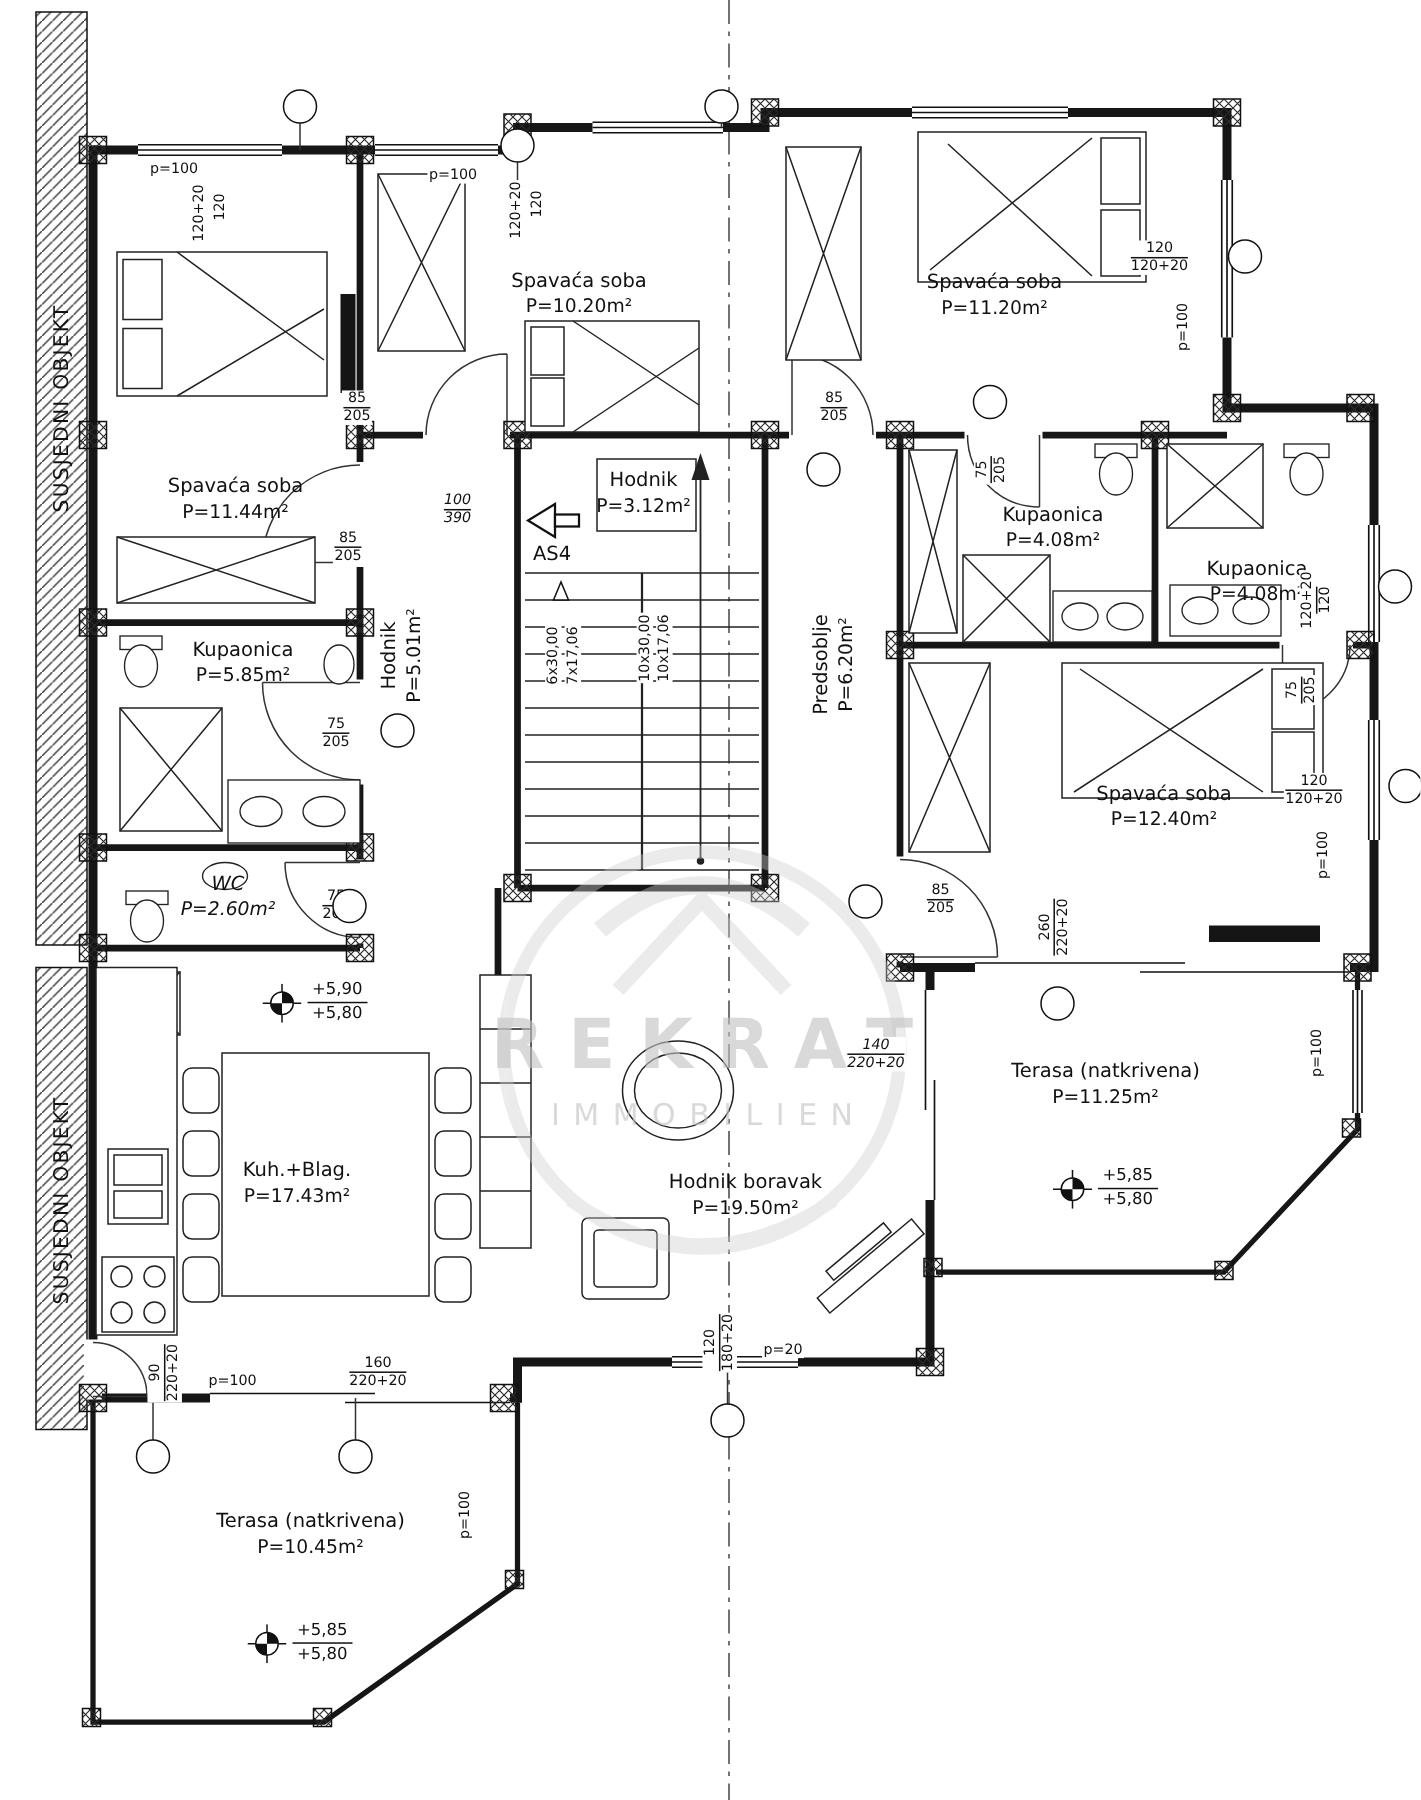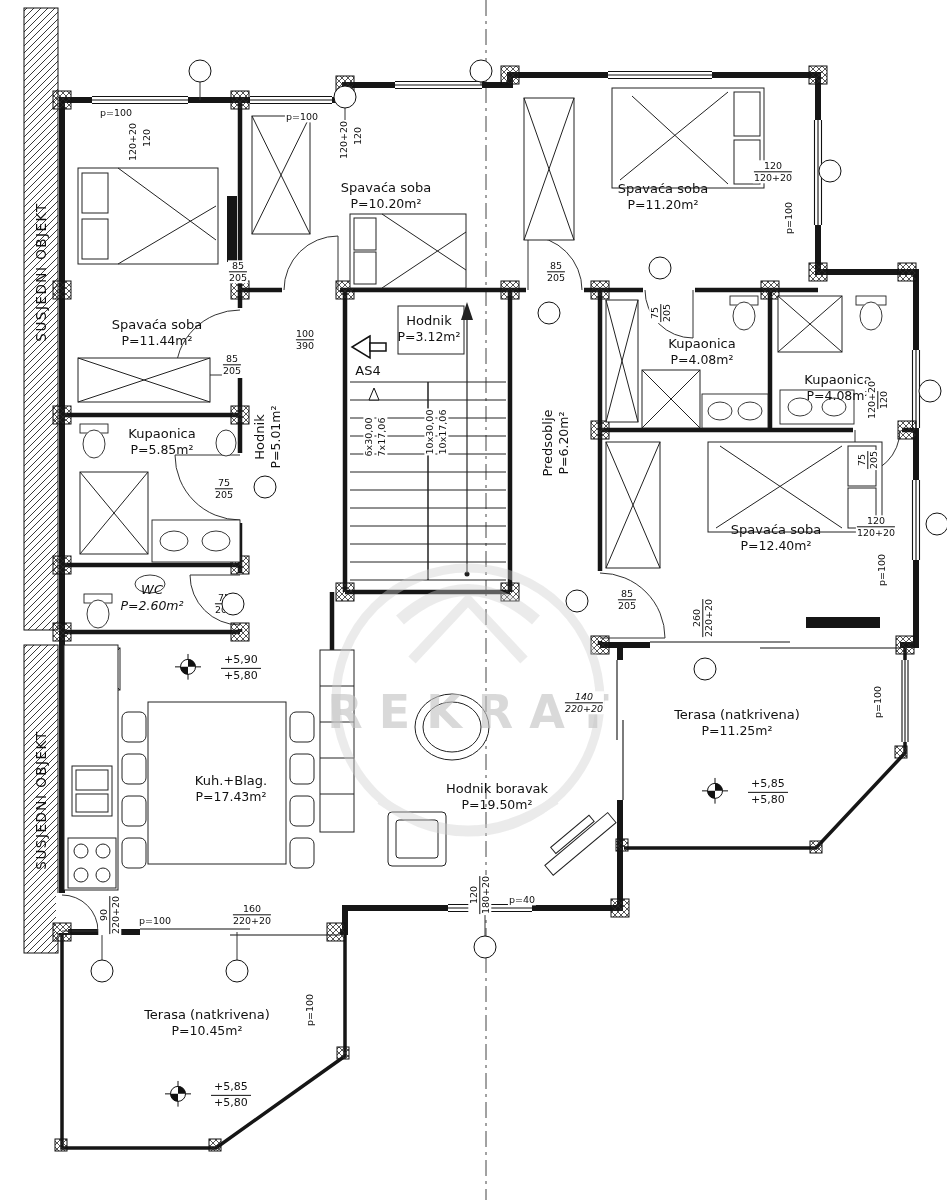--- a/index.html
+++ b/index.html
@@ -11,21 +11,21 @@
               line-height:1.25;white-space:nowrap}
   .room-label.rot{transform:translate(-50%,-50%) rotate(-90deg)}
   .room-name{font-size:13px}
   .room-area{font-size:12.5px}
   .dim{position:absolute;display:flex;flex-direction:column;align-items:center;
        font-size:9.5px;line-height:1.18;background:#fff;padding:0 1px;white-space:nowrap;
        transform:translate(-50%,-50%)}
   .dim .frac{border-top:1px solid #111}
   .bubble{position:absolute;width:21px;height:21px;border:1.4px solid #111;border-radius:50%;
           background:#fff;transform:translate(-50%,-50%)}
-  .elev{position:absolute;display:flex;align-items:flex-start;gap:20px;
+  .elev{position:absolute;display:flex;align-items:flex-end;gap:4px;
         transform:translate(-10px,-50%);font-size:11px;line-height:1.15;font-weight:500}
   .elev-top{border-bottom:1.2px solid #111;padding:0 3px 1px}
   .elev-bot{padding:1px 3px 0}
   .neighbor-label{position:absolute;transform:translate(-50%,-50%) rotate(-90deg);
                   font-size:13.5px;letter-spacing:1.5px;white-space:nowrap;font-weight:500}
   .watermark{position:absolute;left:468px;top:712px;transform:translate(-50%,-50%);
              text-align:center;color:#c3c3c3;opacity:.62}
   .wm1{font-size:46px;font-weight:bold;letter-spacing:16px;text-indent:16px;white-space:nowrap}
   .wm2{font-size:20px;letter-spacing:9px;text-indent:9px;margin-top:8px;white-space:nowrap}
   .as4-label{position:absolute;left:368px;top:370px;transform:translate(-50%,-50%);
@@ -309,20 +309,21 @@
     <g opacity="0.4" stroke="#cfcfcf" fill="none">
       <circle cx="468" cy="700" r="132" stroke-width="9"></circle>
       <path d="M400,620 Q468,560 536,620" stroke-width="12"></path>
       <path d="M412,660 L468,600 L524,660" stroke-width="10"></path>
       <path d="M380,800 Q468,860 556,800" stroke-width="9"></path>
     </g>
   </svg>
 
   <div class="watermark">
     <div class="wm1">REKRAT</div>
+    <div class="wm2">IMMOBILIEN</div>
   </div>
 
   <div class="neighbor-label" style="left:41px;top:272px">SUSJEDNI OBJEKT</div>
   <div class="neighbor-label" style="left:41px;top:800px">SUSJEDNI OBJEKT</div>
 
   <div class="as4-label">AS4</div>
 
   <div class="layer" id="label-layer">
       <div class="room-label" style="left: 386px; top: 196px;">
         <div class="room-name">Spavaća soba</div>
@@ -361,21 +362,21 @@
         <div class="room-area">P=6.20m²</div>
       </div>
       <div class="room-label" style="left: 776px; top: 538px;">
         <div class="room-name">Spavaća soba</div>
         <div class="room-area">P=12.40m²</div>
       </div>
       <div class="room-label" style="left: 152px; top: 598px; font-style: italic;">
         <div class="room-name">WC</div>
         <div class="room-area">P=2.60m²</div>
       </div>
-      <div class="room-label" style="left: 231px; top: 789px; text-align: center;">
+      <div class="room-label" style="left: 198px; top: 789px; text-align: center;">
         <div class="room-name">Kuh.+Blag.</div>
         <div class="room-area">P=17.43m²</div>
       </div>
       <div class="room-label" style="left: 497px; top: 797px;">
         <div class="room-name">Hodnik boravak</div>
         <div class="room-area">P=19.50m²</div>
       </div>
       <div class="room-label" style="left: 737px; top: 723px;">
         <div class="room-name">Terasa (natkrivena)</div>
         <div class="room-area">P=11.25m²</div>
@@ -414,21 +415,21 @@
         <div class="frac">205</div>
       </div>
       <div class="dim" style="left: 556px; top: 272px;">
         <div class="">85</div>
         <div class="frac">205</div>
       </div>
       <div class="dim" style="left: 661px; top: 313px; transform: translate(-50%, -50%) rotate(-90deg);">
         <div class="">75</div>
         <div class="frac">205</div>
       </div>
-      <div class="dim" style="left: 305px; top: 340px;">
+      <div class="dim" style="left: 305px; top: 340px; font-style: italic;">
         <div class="">100</div>
         <div class="frac">390</div>
       </div>
       <div class="dim" style="left: 232px; top: 365px;">
         <div class="">85</div>
         <div class="frac">205</div>
       </div>
       <div class="dim" style="left: 224px; top: 489px;">
         <div class="">75</div>
         <div class="frac">205</div>
@@ -476,21 +477,21 @@
       </div>
       <div class="dim" style="left: 252px; top: 915px;">
         <div class="">160</div>
         <div class="frac">220+20</div>
       </div>
       <div class="dim" style="left: 480px; top: 895px; transform: translate(-50%, -50%) rotate(-90deg);">
         <div class="">120</div>
         <div class="frac">180+20</div>
       </div>
       <div class="dim" style="left: 522px; top: 900px;">
-        <div class="">p=40</div>
+        <div class="">p=20</div>
       </div>
       <div class="dim" style="left: 310px; top: 1010px; transform: translate(-50%, -50%) rotate(-90deg);">
         <div class="">p=100</div>
       </div>
       <div class="dim" style="left: 369px; top: 437px; transform: translate(-50%, -50%) rotate(-90deg);">
         <div class="">6x30,00</div>
       </div>
       <div class="dim" style="left: 382px; top: 437px; transform: translate(-50%, -50%) rotate(-90deg);">
         <div class="">7x17,06</div>
       </div>

